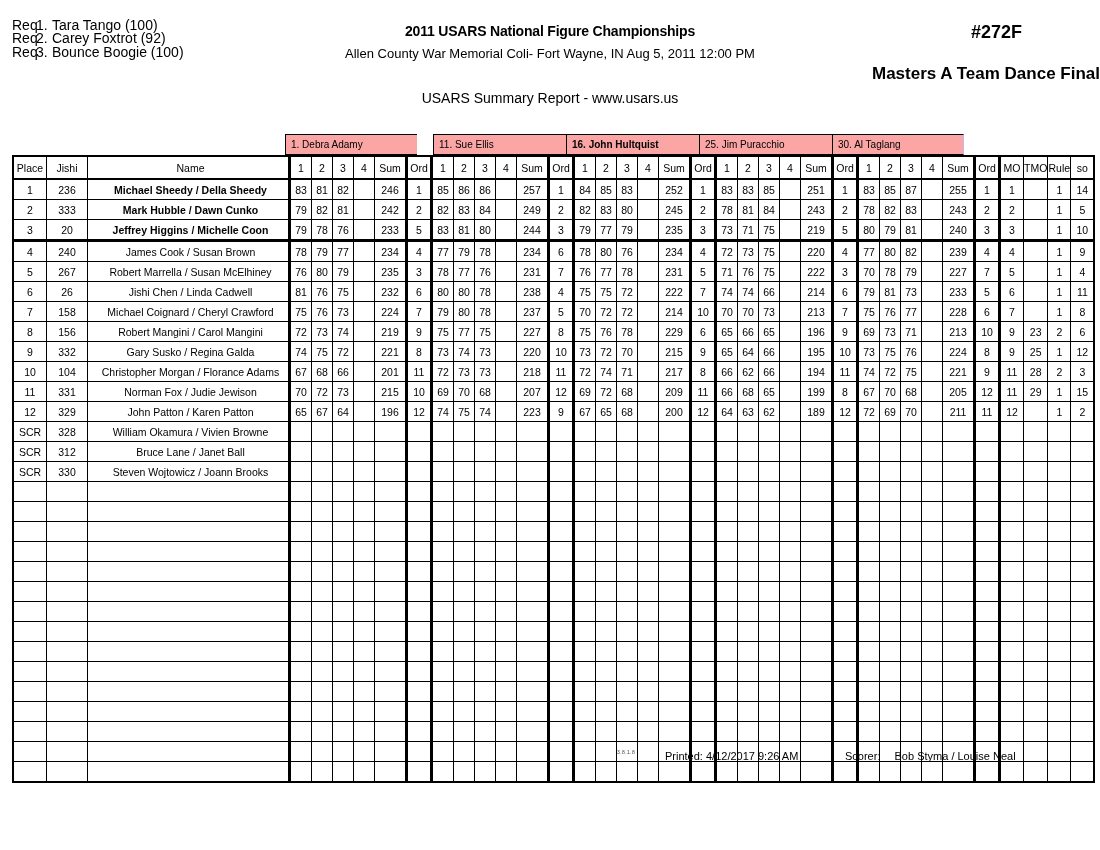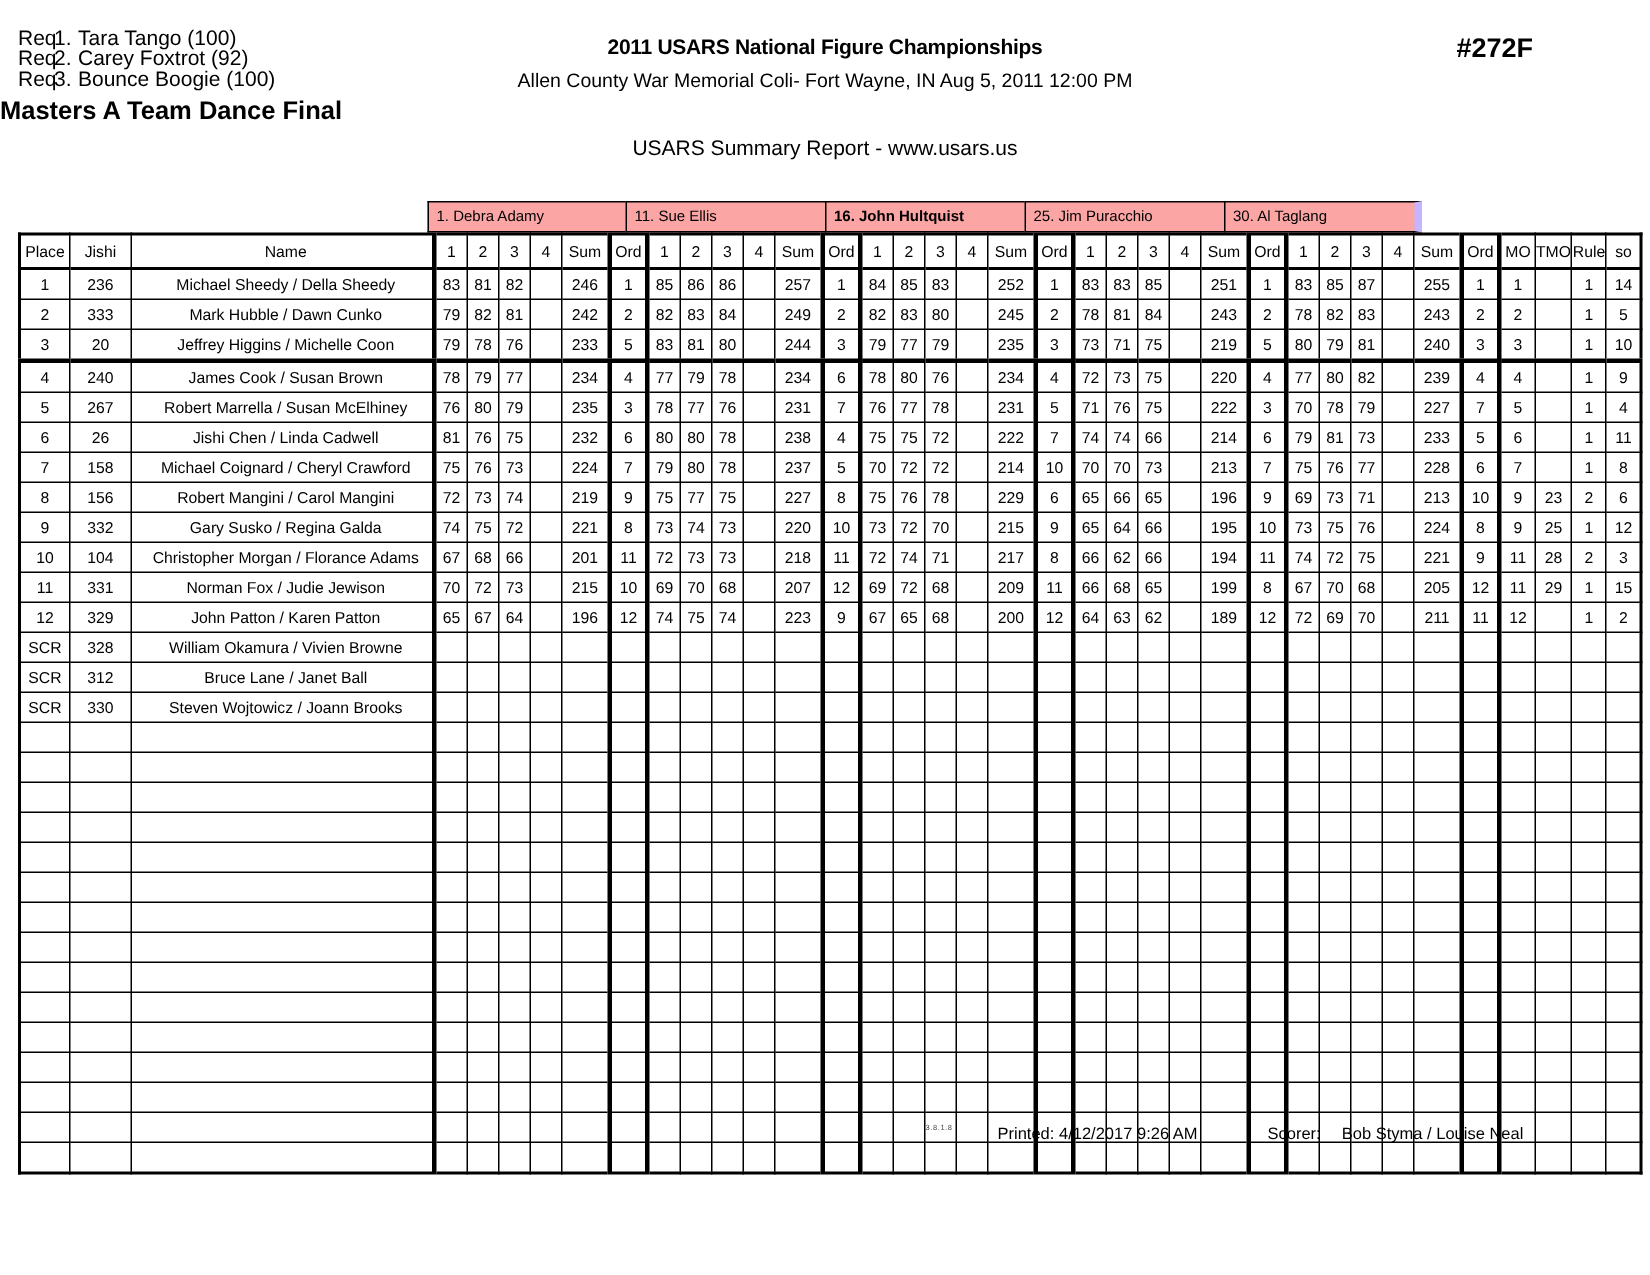--- a/index.html
+++ b/index.html
@@ -7,29 +7,29 @@
   #page{position:relative;width:1100px;height:850px;}
 
   
   .req-block{position:absolute;left:12px;top:19px;font-size:14px;line-height:13.3px;white-space:nowrap;}
   .req-line span{display:inline-block;}
   .req-lbl{width:24px;}
   .req-num{width:16px;}
 
   .title-main{position:absolute;left:0;top:23px;width:1100px;text-align:center;font-size:14px;font-weight:bold;letter-spacing:-0.2px;}
   .title-venue{position:absolute;left:0;top:46px;width:1100px;text-align:center;font-size:13px;}
-  .title-event{position:absolute;left:0;top:64px;width:1100px;text-align:left;font-size:17px;font-weight:bold;}
+  .title-event{position:absolute;left:0;top:64px;width:1100px;text-align:right;font-size:17px;font-weight:bold;}
   .title-report{position:absolute;left:0;top:90px;width:1100px;text-align:center;font-size:14px;}
   .evt-number{position:absolute;right:78px;top:22px;font-size:18px;font-weight:bold;}
 
   
   #judge-banner{position:absolute;left:285px;top:134px;height:21px;display:flex;}
   .judge-cell{box-sizing:border-box;border:1px solid #000;border-right:none;height:21px;font-size:10px;
               display:flex;align-items:center;padding-left:5px;white-space:nowrap;background:#fca5a5;}
-  .judge-cell:last-child{border-right:5px solid #c4b5fd;}
+  .judge-cell:last-child{border-right:1px solid #c4b5fd;}
 
   
   #grid{position:absolute;left:12px;top:155px;border-collapse:collapse;table-layout:fixed;}
   #grid td,#grid th{border:1px solid #000;padding:0;height:19px;font-size:10.5px;font-weight:normal;
                     text-align:center;vertical-align:middle;overflow:hidden;white-space:nowrap;}
   #grid th{height:21px;}
   .c-place{width:32px;}
   .c-cont{width:40px;}
   .c-name{width:200px;text-align:right;}
   .c-name span{padding-left:5px;display:block;}
@@ -37,21 +37,21 @@
   .c-sum{width:30px;}
   .c-ord{width:22px;font-weight:bold;}
   .c-mo,.c-tmo,.c-rule,.c-so{width:22px;}
 
   
   .sep-l{border-left:3px solid #000!important;}
   .sep-r{border-right:3px solid #000!important;}
   .row-heavy-bot td{border-bottom:3px solid #000!important;}
   #grid tr.hdr th{border-bottom:2px solid #000;}
   .top-three td{font-weight:bold;}
-  .top-three td.c-name span{font-weight:normal;}
+  .top-three td.c-name span{font-weight:bold;}
   .tbl-outer{border:2px solid #000;}
 
   
   .ver{position:absolute;left:617px;top:749px;font-size:5px;letter-spacing:0.4px;color:#444;}
   .printed{position:absolute;left:645px;top:750px;font-size:11px;white-space:nowrap;padding-left:20px;}
   .scorer{position:absolute;left:845px;top:750px;font-size:11px;white-space:nowrap;}
   .scorer .lbl{margin-right:11px;}
 </style>
 </head>
 <body>
@@ -67,21 +67,21 @@
   <div class="title-main">2011 USARS National Figure Championships</div>
   <div class="title-venue">Allen County War Memorial Coli- Fort Wayne, IN  Aug 5, 2011  12:00 PM</div>
   <div class="title-event">Masters A Team Dance Final</div>
   <div class="title-report">USARS Summary Report - www.usars.us</div>
   <div class="evt-number">#272F</div>
 
   <div id="judge-banner">
       <div class="judge-cell" style="width: 132px;">
         <span>1.  Debra Adamy</span>
       </div>
-      <div class="judge-cell" style="width: 133px;">
+      <div class="judge-cell" style="width: 133px; margin-left: 16px;">
         <span>11.  Sue Ellis</span>
       </div>
       <div class="judge-cell" style="width: 133px; font-weight: bold;">
         <span>16.  John Hultquist</span>
       </div>
       <div class="judge-cell" style="width: 133px;">
         <span>25.  Jim Puracchio</span>
       </div>
       <div class="judge-cell" style="width: 132px;">
         <span>30.  Al Taglang</span>

